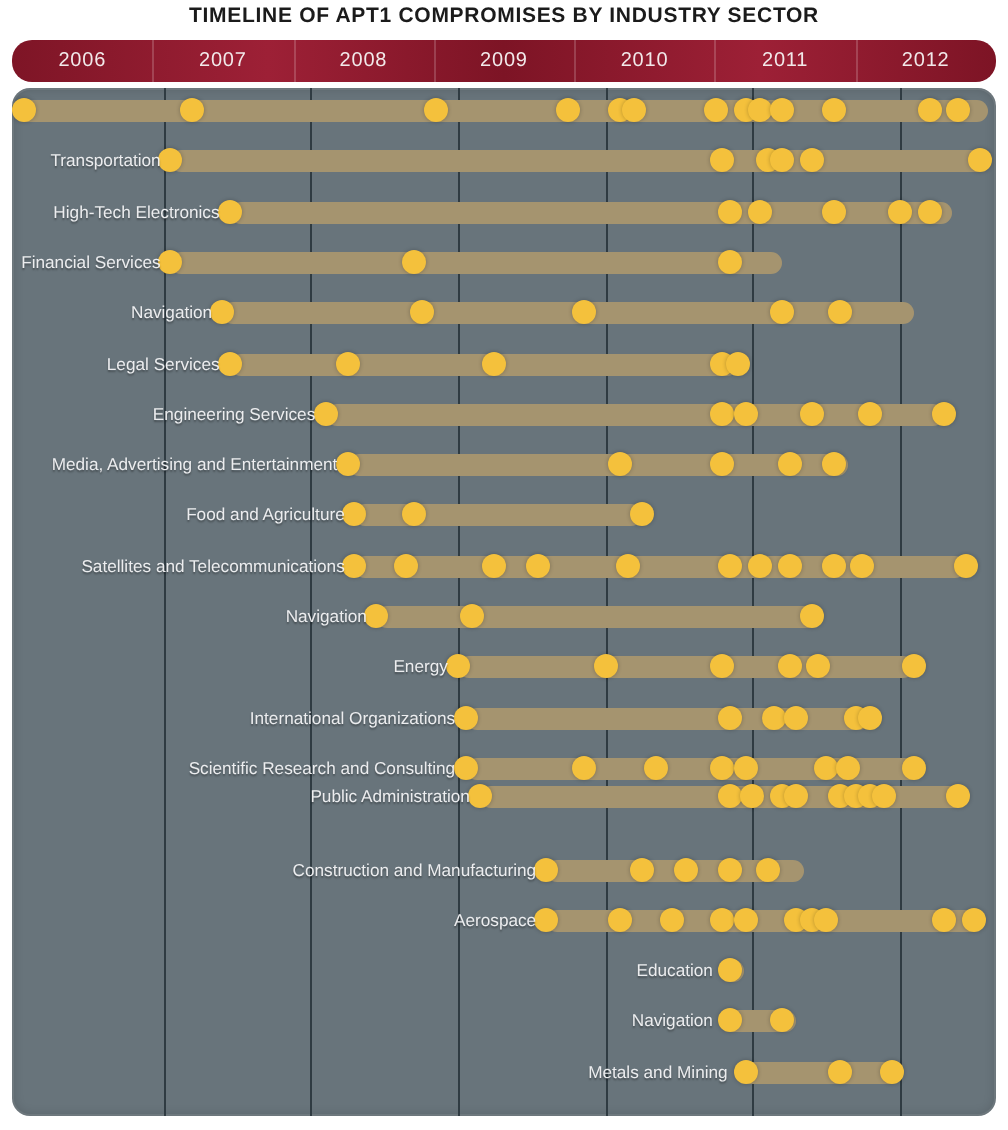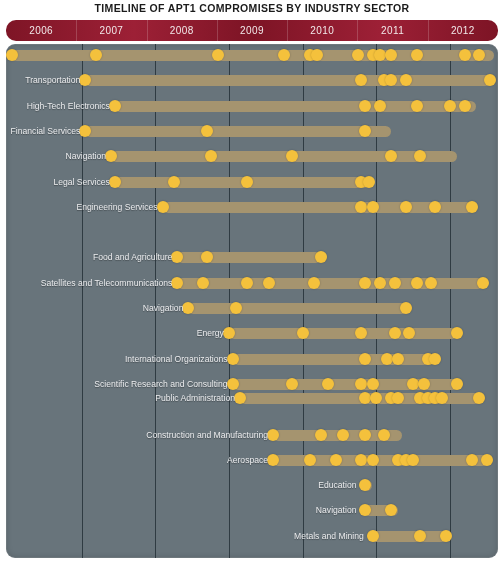--- a/index.html
+++ b/index.html
@@ -171,20 +171,29 @@
       <div class="row" style="top: 153.8px;">
         <div class="bar" style="left: 156.636px; width: 309.273px;"></div>
         <div class="dot" style="left: 150.636px;"></div>
         <div class="dot" style="left: 349.455px;"></div>
         <div class="dot" style="left: 360.5px;"></div>
         <div class="dot" style="left: 393.636px;"></div>
         <div class="dot" style="left: 423.091px;"></div>
         <div class="dot" style="left: 459.909px;"></div>
         <div class="rlabel" style="right: 340.364px;">Engineering Services</div>
       </div>
+      <div class="row" style="top: 179.1px;">
+        <div class="bar" style="left: 167.682px; width: 250.364px;"></div>
+        <div class="dot" style="left: 161.682px;"></div>
+        <div class="dot" style="left: 297.909px;"></div>
+        <div class="dot" style="left: 349.455px;"></div>
+        <div class="dot" style="left: 382.591px;"></div>
+        <div class="dot" style="left: 404.682px;"></div>
+        <div class="rlabel" style="right: 329.318px;">Media, Advertising and Entertainment</div>
+      </div>
       <div class="row" style="top: 204.4px;">
         <div class="bar" style="left: 171.364px; width: 143.591px;"></div>
         <div class="dot" style="left: 165.364px;"></div>
         <div class="dot" style="left: 194.818px;"></div>
         <div class="dot" style="left: 308.955px;"></div>
         <div class="rlabel" style="right: 325.636px;">Food and Agriculture</div>
       </div>
       <div class="row" style="top: 229.7px;">
         <div class="bar" style="left: 171.364px; width: 305.591px;"></div>
         <div class="dot" style="left: 165.364px;"></div>

